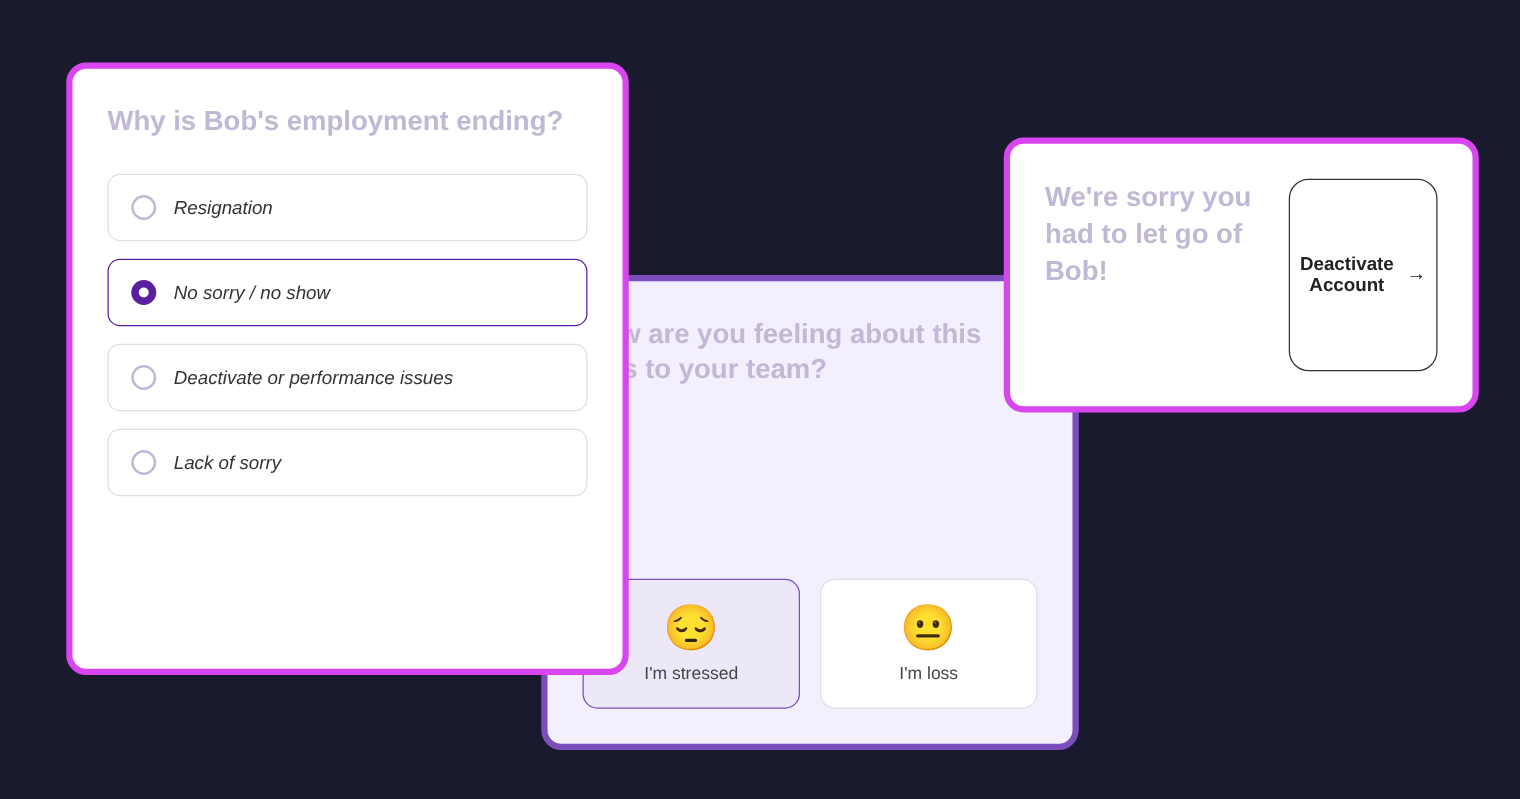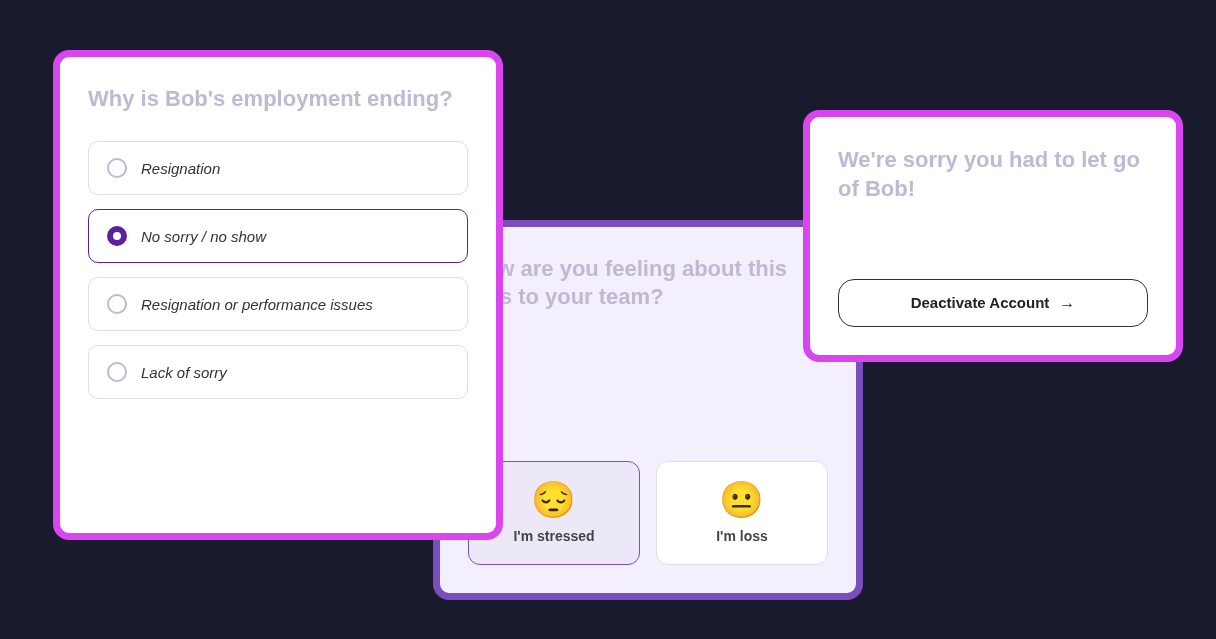--- a/index.html
+++ b/index.html
@@ -20,21 +20,21 @@
       position: relative;
       width: 1150px;
       height: 580px;
     }
 
     
     .card {
       position: absolute;
       background: white;
       border-radius: 16px;
-      border: 7px solid #d946ef;
+      border: 5px solid #d946ef;
       padding: 28px;
     }
 
     
     .card-employment {
       left: 20px;
       top: 20px;
       width: 450px;
       min-height: 490px;
       z-index: 3;
@@ -145,50 +145,50 @@
     }
 
     .emoji {
       font-size: 36px;
       line-height: 1;
     }
 
     .feeling-label {
       font-size: 14px;
       color: #444;
-      font-weight: 700;
+      font-weight: 400;
     }
 
     
     .card-deactivate {
       right: 0px;
       top: 80px;
       width: 380px;
-      height: 252px;
+      height: 220px;
       z-index: 4;
       display: flex;
-      flex-direction: column;
+      flex-direction: row;
       justify-content: space-between;
     }
 
     .card-deactivate .card-title {
       font-size: 22px;
       font-weight: 700;
       color: #c0b8d4;
       line-height: 1.35;
     }
 
     .deactivate-btn {
       display: flex;
       align-items: center;
       justify-content: center;
       gap: 10px;
       border: 1.5px solid #333;
       border-radius: 16px;
-      padding: 14px 20px;
+      padding: 14px 8px;
       background: white;
       cursor: pointer;
       font-size: 15px;
       font-weight: 600;
       color: #222;
     }
 
     .arrow-icon {
       font-size: 16px;
     }
@@ -208,21 +208,21 @@
         <span class="option-label">Resignation</span>
       </div>
 
       <div class="option-item selected">
         <div class="radio-circle filled"></div>
         <span class="option-label">No sorry / no show</span>
       </div>
 
       <div class="option-item">
         <div class="radio-circle"></div>
-        <span class="option-label">Resignation or performance issues</span>
+        <span class="option-label">Deactivate or performance issues</span>
       </div>
 
       <div class="option-item">
         <div class="radio-circle"></div>
         <span class="option-label">Lack of sorry</span>
       </div>
 
     </div>
   </div>
 

